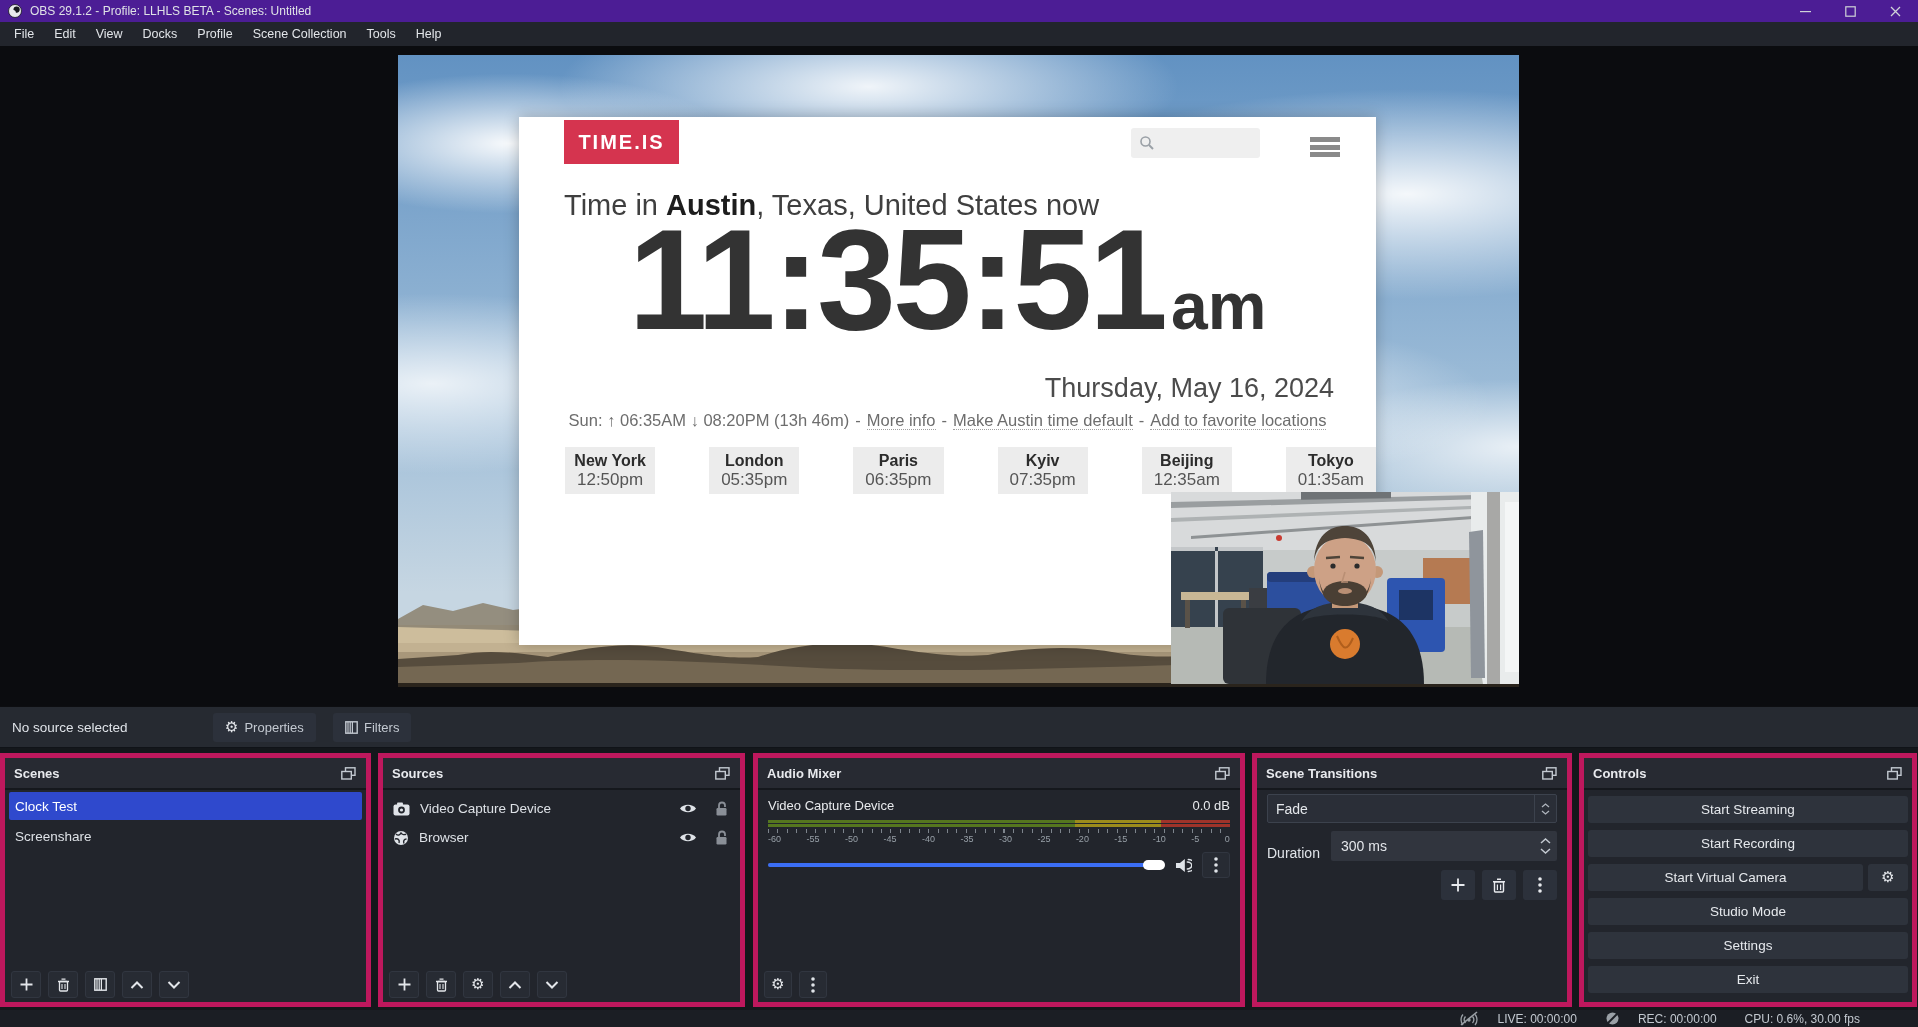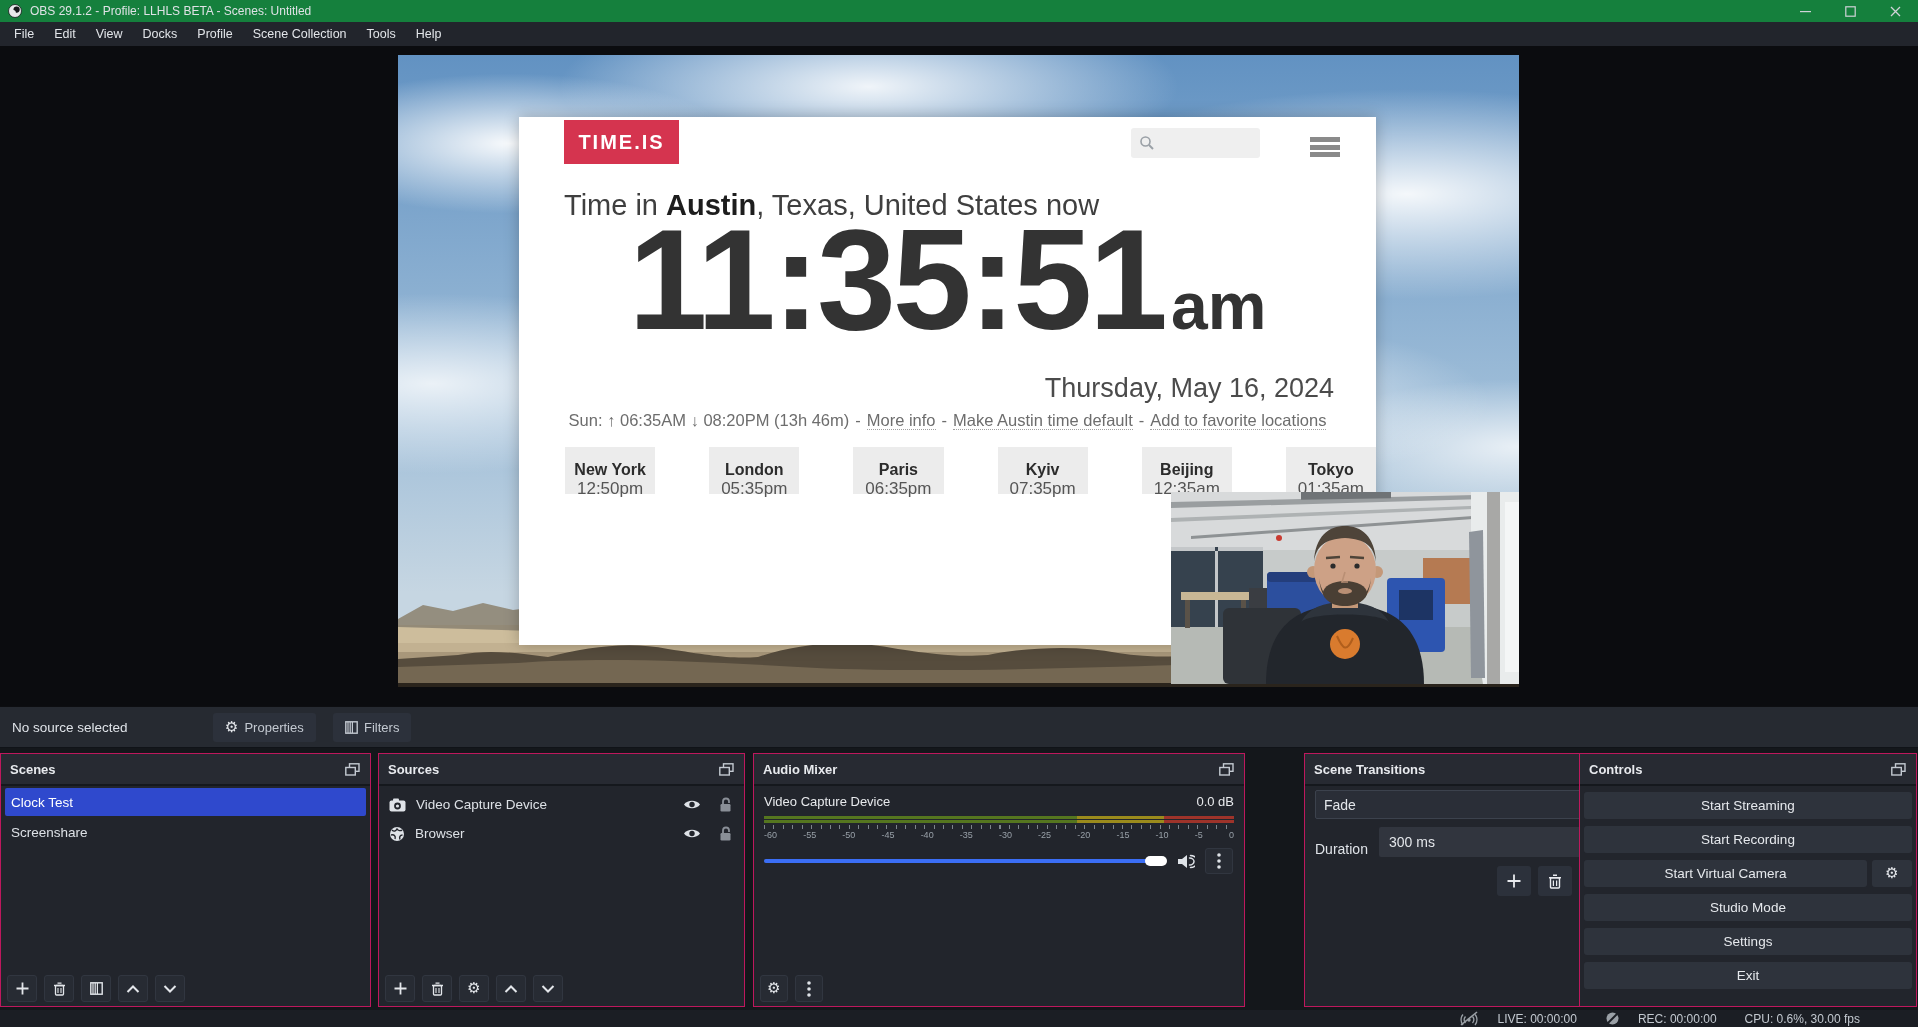--- a/index.html
+++ b/index.html
@@ -1,21 +1,21 @@
 <!DOCTYPE html>
 <html><head>
 <meta charset="utf-8">
 <style>
   * { margin:0; padding:0; box-sizing:border-box; }
   html,body { width:1918px; height:1027px; overflow:hidden; background:#0c0d10;
     font-family:"Liberation Sans","DejaVu Sans",sans-serif; }
   #app { position:relative; width:1918px; height:1027px; background:#14171b; }
 
   
-  .titlebar { position:absolute; left:0; top:0; width:1918px; height:22px; background:#15803d;
+  .titlebar { position:absolute; left:0; top:0; width:1918px; height:22px; background:#4c1d95;
     display:flex; align-items:center; padding-left:8px; gap:8px; color:#dfe2e6; font-size:12px; }
   .winbtns { position:absolute; right:0; top:0; height:22px; display:flex; }
   .winbtn { width:45px; height:22px; display:flex; align-items:center; justify-content:center; color:#cfd3d8; }
 
   
   .menubar { position:absolute; left:0; top:22px; width:1918px; height:24px; background:#22252c;
     display:flex; align-items:center; padding-left:4px; color:#e2e5e9; font-size:12.5px; }
   .menu-item { padding:0 10px; height:24px; display:flex; align-items:center; cursor:default; }
 
   
@@ -48,39 +48,39 @@
   .ti-heading b { color:#1d1d1d; font-weight:800; }
   .ti-clock { position:absolute; left:0; top:92px; width:857px; display:flex; align-items:baseline;
     justify-content:center; color:#333333; }
   .ti-time { font-size:142px; font-weight:bold; letter-spacing:-3px; line-height:1; }
   .ti-ampm { font-size:66px; font-weight:bold; margin-left:6px; line-height:1; }
   .ti-date { position:absolute; right:42px; top:256px; font-size:27px; color:#4b4b4b; }
   .ti-sun { position:absolute; left:0; top:294px; width:857px; text-align:center; font-size:16.5px; color:#6d6d6d; }
   .ti-sun .sep { margin:0 6px; }
   .ti-link { border-bottom:1px dotted #a0a0a0; cursor:default; }
   .ti-cities { position:absolute; left:0; top:330px; width:857px; display:flex; justify-content:center; gap:8px; }
-  .ti-city { width:128px; height:47px; background:#ececec; text-align:center; padding-top:14px;margin-left:46px; }
+  .ti-city { width:128px; height:47px; background:#ececec; text-align:center; padding-top:5px;margin-left:46px; }
   .ti-city .cname { font-size:16px; font-weight:bold; color:#2c2c2c; line-height:1.15; }
   .ti-city .ctime { font-size:17px; color:#555555; line-height:1.15; }
 
   .webcam { position:absolute; left:773px; top:437px; width:348px; height:192px; }
 
   
   .srcbar { position:absolute; left:0; top:706px; width:1918px; height:42px; background:#262a31;
     border-top:1px solid #0d0e11; border-bottom:1px solid #101318; }
   .src-status { position:absolute; left:12px; top:0; height:40px; display:flex; align-items:center;
     color:#dfe3e8; font-size:13.5px; }
   .src-btn { position:absolute; top:6px; height:29px; background:#2c313b; border-radius:3px;
     display:flex; align-items:center; gap:6px; padding:0 12px; color:#c3c9d1; font-size:13px; }
   .btn-props { left:213px; } .btn-filters { left:333px; }
 
   
-  .panel { position:absolute; top:753px; height:254px; background:#22252c; border:1px solid #be185d; }
+  .panel { position:absolute; top:753px; height:254px; background:#22252c; border:5px solid #be185d; }
   .p-scenes { left:0; width:371px; } .p-sources { left:378px; width:367px; }
-  .p-audio { left:753px; width:492px; } .p-trans { left:1304px; width:320px; }
+  .p-audio { left:753px; width:492px; } .p-trans { left:1252px; width:320px; }
   .p-controls { left:1579px; width:338px; }
   .phead { height:32px; background:#272a32; border-bottom:2px solid #15181d; display:flex;
     align-items:center; justify-content:space-between; padding:0 9px; }
   .phead .ptitle { font-size:13px; font-weight:bold; color:#e8eaee; }
   .popout { width:18px; height:16px; display:flex; align-items:center; justify-content:center; }
 
   .scene-row { margin:2px 0 0 0; height:28px; display:flex; align-items:center; padding-left:10px;
     color:#dde1e6; font-size:13.5px; }
   .scene-row.selected { margin:2px 4px 0 4px; padding-left:6px; background:#2f49cd; border-radius:2px; color:#ffffff; }
 

